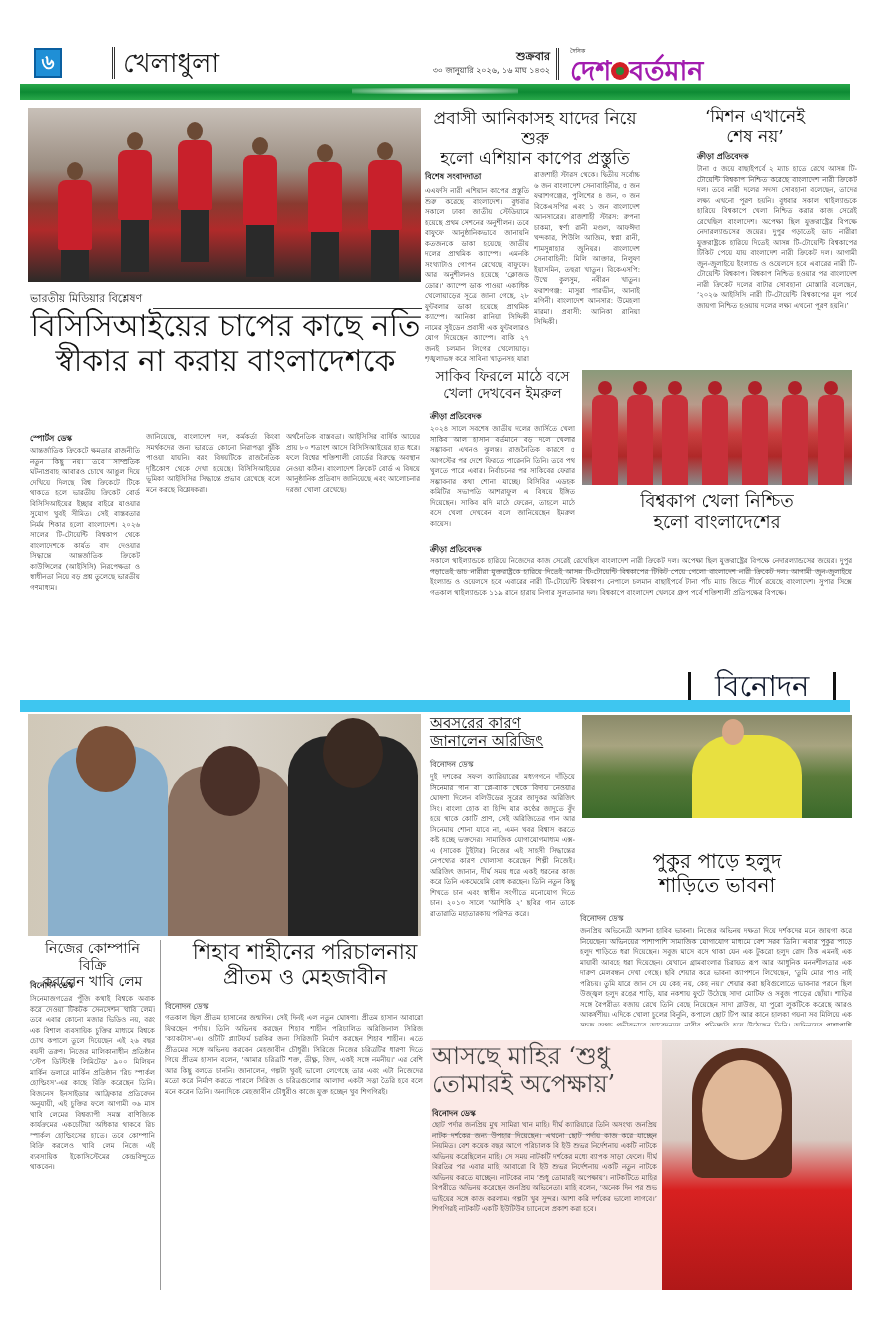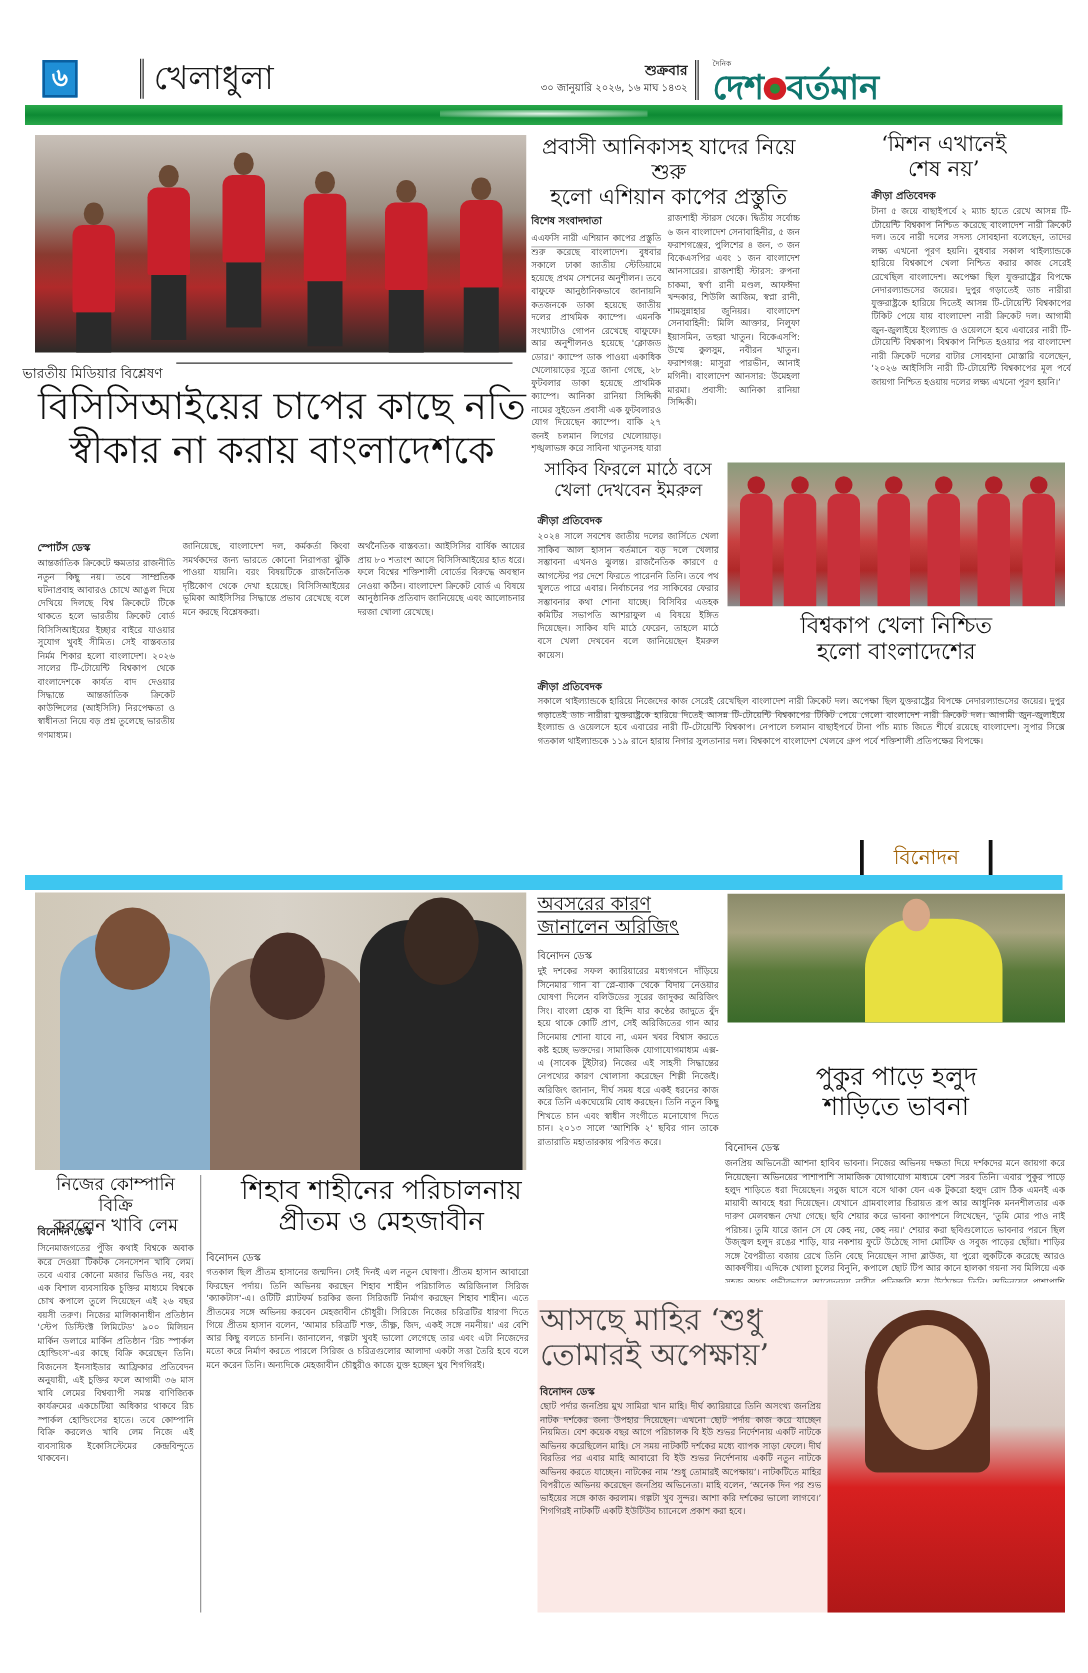--- a/index.html
+++ b/index.html
@@ -6,21 +6,21 @@
   html, body { width: 870px; height: 1338px; background: #ffffff; overflow: hidden; }
   body { position: relative; font-family: "DejaVu Sans", sans-serif; color: #1a1a1a; }
   .abs { position: absolute; }
   .page-num { left: 34px; top: 48px; width: 28px; height: 30px; background: #1f8fd6; border: 2px solid #0a5fa0; color: #fff; font-size: 20px; font-weight: bold; display: flex; align-items: center; justify-content: center; }
   .sec-title { left: 112px; top: 47px; font-family: "DejaVu Serif", serif; font-size: 26px; border-left: 3px double #333; padding-left: 8px; line-height: 32px; }
   .dateblock { right: 320px; top: 50px; text-align: right; font-size: 8px; line-height: 14px; color: #222; }
   .dateblock .day { font-size: 11px; font-weight: bold; }
   .divider-v { left: 556px; top: 48px; width: 3px; height: 32px; border-left: 1px solid #333; border-right: 1px solid #333; }
   .logo { left: 570px; top: 46px; width: 270px; }
   .logo .daily { font-size: 6px; color: #333; }
-  .logo .name { font-size: 27px; font-weight: bold; color: #0f766e; line-height: 28px; font-family: "DejaVu Serif", serif; display: flex; align-items: center; gap: 0; }
+  .logo .name { font-size: 27px; font-weight: bold; color: #a21caf; line-height: 28px; font-family: "DejaVu Serif", serif; display: flex; align-items: center; gap: 0; }
   .logo .dot { width: 18px; height: 18px; border-radius: 50%; background: #d21f26; display: inline-block; position: relative; }
   .logo .dot::after { content: ""; position: absolute; left: 5px; top: 5px; width: 8px; height: 8px; border-radius: 50%; background: #2a8a3a; }
   .logo .tag { font-size: 5px; color: #555; text-align: right; border-top: 1px solid #333; margin-left: 120px; padding-top: 1px; }
   .green-bar { left: 20px; top: 84px; width: 830px; height: 16px; background: linear-gradient(180deg, #29a84a 0%, #0d8a34 50%, #29a84a 100%); }
   .green-bar::after { content: ""; position: absolute; left: 40%; top: 4px; width: 20%; height: 6px; background: radial-gradient(ellipse, rgba(255,255,255,0.9), rgba(255,255,255,0)); }
 
   .photo { background: #7a6a5e; overflow: hidden; }
   .photo-cricket { left: 28px; top: 108px; width: 393px; height: 174px; background: linear-gradient(180deg,#c8c0b8 0%,#9a8c80 35%,#8a3a30 55%,#b02a2a 70%,#2d2a28 100%); }
   .player { position: absolute; bottom: 0; width: 34px; height: 140px; }
   .player .head { width: 16px; height: 18px; border-radius: 50%; background: #6b4a35; margin: 0 auto; }
@@ -30,21 +30,21 @@
   .kicker { font-size: 11px; color: #222; }
   .rule-line { border-top: 1px solid #333; }
   .headline { font-family: "DejaVu Serif", serif; color: #111; text-align: center; line-height: 1.18; }
   .byline { font-size: 8px; font-weight: bold; border-bottom: 1px solid #bbb; padding-bottom: 14px; }
   .bodytext { font-size: 7px; line-height: 10.5px; color: #333; text-align: justify; overflow: hidden; }
 
   .photo-women { left: 582px; top: 370px; width: 270px; height: 115px; background: linear-gradient(180deg,#8a9a7a 0%,#b89a8a 30%,#c84040 55%,#b02828 75%,#8a8a8a 100%); }
   .photo-women .p { position:absolute; bottom:0; width:26px; height:90px; background:#c8303a; border-radius:8px 8px 0 0; }
   .photo-women .p::before { content:""; position:absolute; top:-14px; left:6px; width:14px; height:14px; border-radius:50%; background:#b02028; }
 
-  .binodon-label { left: 688px; top: 672px; font-family: "DejaVu Serif", serif; font-size: 16px; color: #a16207; border-left: 3px solid #111; border-right: 3px solid #111; padding: 0 24px; line-height: 28px; }
+  .binodon-label { left: 688px; top: 672px; font-family: "DejaVu Serif", serif; font-size: 29px; color: #0f172a; border-left: 3px solid #111; border-right: 3px solid #111; padding: 0 24px; line-height: 28px; }
   .blue-bar { left: 20px; top: 700px; width: 830px; height: 12px; background: #3ec6f0; }
 
   .photo-group { left: 28px; top: 714px; width: 393px; height: 222px; background: linear-gradient(90deg,#d0c8b8 0%,#d8d2c8 50%,#c8c0b0 100%); }
   .person { position: absolute; bottom: 0; border-radius: 40px 40px 0 0; }
   .photo-yellow { left: 582px; top: 715px; width: 270px; height: 103px; background: linear-gradient(180deg,#8a8a6a 0%,#a8a480 30%,#5a7a3a 60%,#3a6a2a 100%); }
   .photo-yellow .dress { position:absolute; left:110px; top:20px; width:110px; height:83px; background:#e8e040; border-radius:40px 40px 0 0; }
   .photo-yellow .face { position:absolute; left:140px; top:4px; width:22px; height:26px; border-radius:50%; background:#d8a888; }
   .pink-box { left: 430px; top: 1040px; width: 422px; height: 250px; background: #fbe9e6; }
   .photo-red { left: 662px; top: 1040px; width: 190px; height: 250px; background: linear-gradient(180deg,#eae0dc 0%,#d8c8c0 40%,#d82020 60%,#b01818 100%); }
   .photo-red .face { position:absolute; left:40px; top:20px; width:80px; height:100px; border-radius:50%; background:#e0b898; }
@@ -99,21 +99,21 @@
       <div class="body"></div>
       <div class="legs"></div>
     </div>
   <div class="player" style="left:340px;height:140px">
       <div class="head"></div>
       <div class="body"></div>
       <div class="legs"></div>
     </div>
 </div>
 
-<div class="abs" style="left:18px;top:290px;width:392px;display:flex;align-items:flex-start;gap:11px;">
+<div class="abs" style="left:30px;top:290px;width:392px;display:flex;align-items:flex-end;gap:11px;">
   <span class="kicker">ভারতীয় মিডিয়ার বিশ্লেষণ</span>
   <span class="rule-line" style="flex:1"></span>
 </div>
 <div class="abs headline" style="left:28px;top:308px;width:395px;font-size:30px;">
   <div>বিসিসিআইয়ের চাপের কাছে নতি</div>
   <div>স্বীকার না করায় বাংলাদেশকে</div>
 </div>
 <div class="abs byline" style="left:30px;top:432px;width:110px;">স্পোর্টস ডেস্ক</div>
 <div class="abs bodytext" style="left:30px;top:446px;width:110px;height:215px;">আন্তর্জাতিক ক্রিকেটে ক্ষমতার রাজনীতি নতুন কিছু নয়। তবে সাম্প্রতিক ঘটনাপ্রবাহ আবারও চোখে আঙুল দিয়ে দেখিয়ে দিলছে বিশ্ব ক্রিকেটে টিকে থাকতে হলে ভারতীয় ক্রিকেট বোর্ড বিসিসিআইয়ের ইচ্ছার বাইরে যাওয়ার সুযোগ খুবই সীমিত। সেই বাস্তবতার নির্মম শিকার হলো বাংলাদেশ। ২০২৬ সালের টি-টোয়েন্টি বিশ্বকাপ থেকে বাংলাদেশকে কার্যত বাদ দেওয়ার সিদ্ধান্তে আন্তর্জাতিক ক্রিকেট কাউন্সিলের (আইসিসি) নিরপেক্ষতা ও স্বাধীনতা নিয়ে বড় প্রশ্ন তুলেছে ভারতীয় গণমাধ্যম।</div>
 <div class="abs bodytext" style="left:146px;top:432px;width:134px;height:229px;">জানিয়েছে, বাংলাদেশ দল, কর্মকর্তা কিংবা সমর্থকদের জন্য ভারতে কোনো নিরাপত্তা ঝুঁকি পাওয়া যায়নি। বরং বিষয়টিকে রাজনৈতিক দৃষ্টিকোণ থেকে দেখা হয়েছে। বিসিসিআইয়ের ভূমিকা আইসিসির সিদ্ধান্তে প্রভাব রেখেছে বলে মনে করছে বিশ্লেষকরা।</div>

